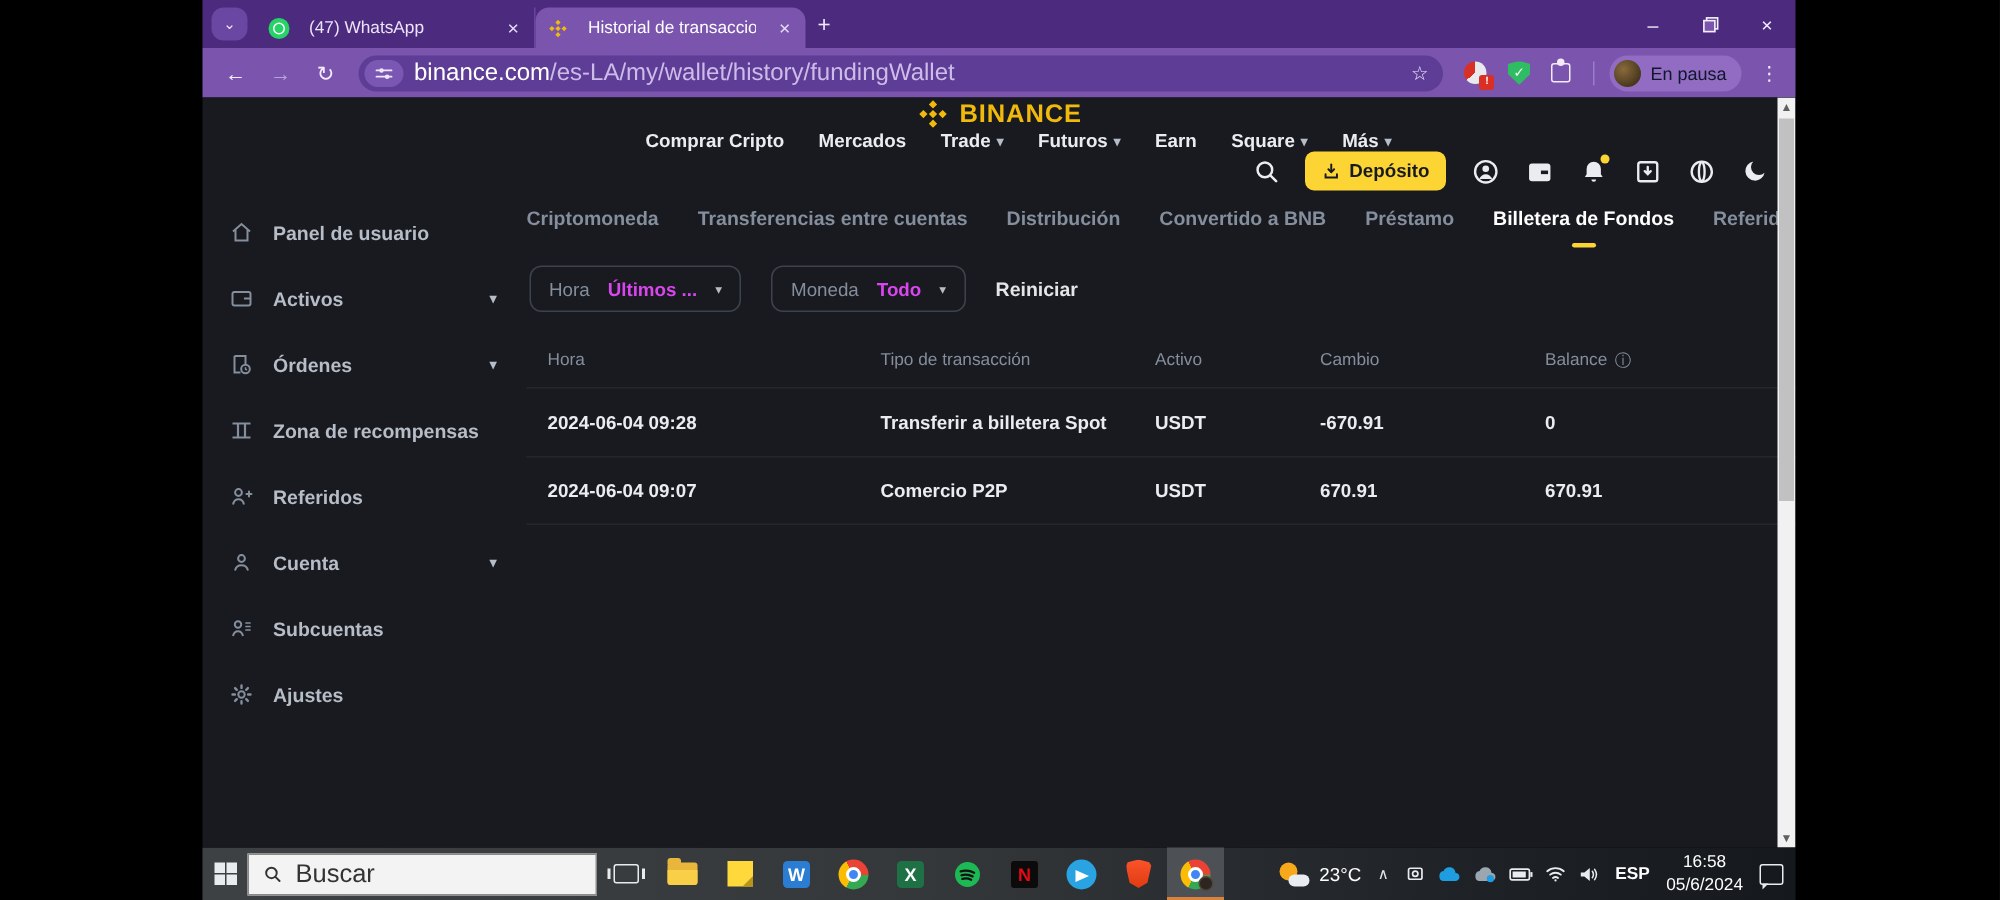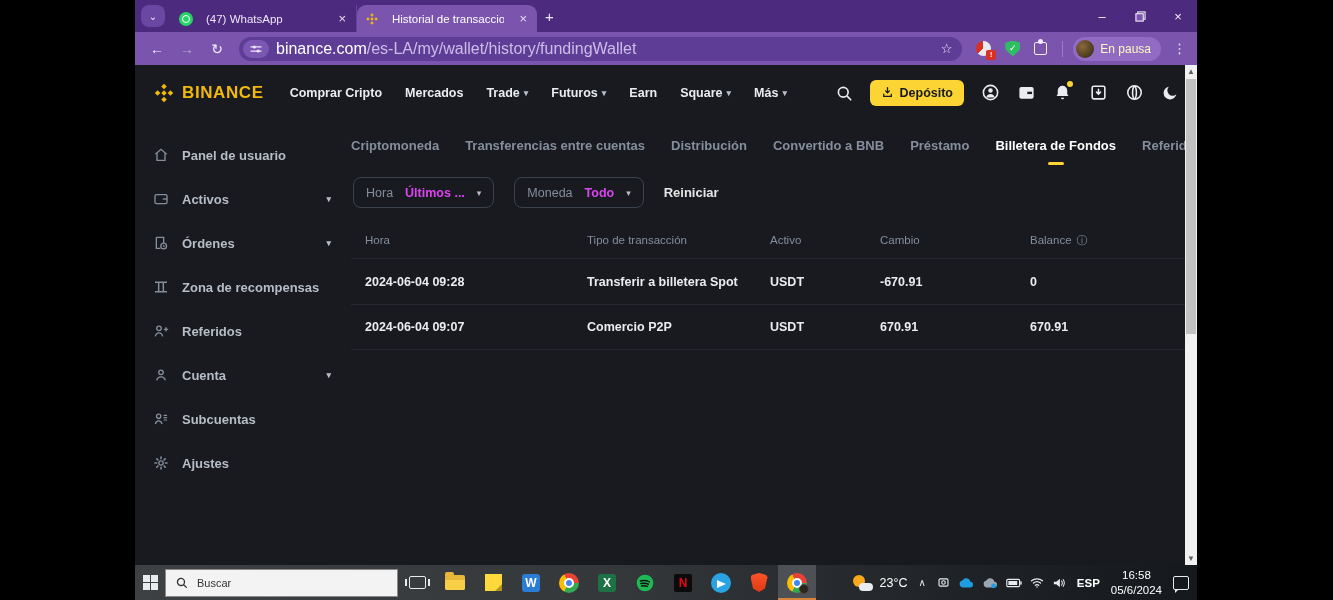--- a/index.html
+++ b/index.html
@@ -34,27 +34,27 @@
   .ext-ic { margin:0 5px; position:relative; }
   .ext-pie { width:15px; height:15px; border-radius:50%; background:conic-gradient(#e8eaed 0 230deg,#d93025 230deg 360deg); }
   .ext-badge { position:absolute; right:-5px; bottom:-4px; width:10px; height:10px; background:#d93025; border-radius:2px;
     color:#fff; font-size:7px; line-height:10px; text-align:center; font-weight:700; }
   .ext-shield { width:15px; height:16px; background:#2ebd63; clip-path:polygon(50% 0,100% 14%,100% 55%,50% 100%,0 55%,0 14%); 
     color:#fff; font-size:9px; text-align:center; line-height:15px; }
   .ext-puzzle { width:13px; height:13px; border:1.6px solid #f1ebfa; border-radius:2px; position:relative; }
   .ext-puzzle::before { content:""; position:absolute; top:-4px; left:3px; width:5px; height:5px; border-radius:50%; background:#f1ebfa; }
   .tb-divider { width:1px; height:16px; background:#9c7ec7; margin:0 6px; }
   .profile-pill { height:24px; background:#916cc2; border-radius:13px; display:flex; align-items:center; gap:6px; padding:0 10px 0 3px;
-    color:#fef9c3; font-size:12px; }
+    color:#0f172a; font-size:12px; }
   .avatar-sm { width:18px; height:18px; border-radius:50%; background:radial-gradient(circle at 35% 35%, #8a6a3a, #2e2414); }
   .kebab { color:#f4eefc; font-size:13px; margin:0 2px 0 8px; }
 
   
   .content { position:relative; height:500px; background:#181a20; overflow:hidden; }
-  .bz-header { height:55px; display:flex; align-items:center; padding:0 18px; }
+  .bz-header { height:55px; display:flex; align-items:center; padding:0 18px;flex-direction:column; }
   .brand { display:flex; align-items:center; gap:7px; color:#f0b90b; font-weight:800; font-size:17px; letter-spacing:.6px; }
   .bz-nav { display:flex; align-items:center; gap:23px; margin-left:26px; }
   .bz-nav .nav-item { color:#eaecef; font-size:12.5px; font-weight:700; display:flex; align-items:center; gap:4px; }
   .caret { color:#b7bdc6; font-size:9px; }
   .bz-right { margin-left:auto; display:flex; align-items:center; gap:17px; }
   .deposit-btn { background:#fcd535; color:#181a20; border-radius:6px; padding:6px 11px; display:flex; align-items:center; gap:6px;
     font-size:12.5px; font-weight:700; }
   .hdr-ic { position:relative; display:grid; place-items:center; }
   .bell-dot { position:absolute; top:-2px; right:-1px; width:6px; height:6px; border-radius:50%; background:#fcd535; }
 
@@ -89,21 +89,21 @@
   .sb-arrow { position:absolute; left:0; width:12px; height:13px; color:#606060; font-size:8px; text-align:center; line-height:13px; }
   .sb-thumb { position:absolute; left:1px; top:14px; width:10px; height:255px; background:#c1c1c1; }
 
   
   .taskbar { height:35px; background:linear-gradient(90deg,#3d4144 0%,#34383b 45%,#1e2125 80%,#15181c 100%);
     display:flex; align-items:center; }
   .start-btn { width:30px; height:35px; display:grid; place-items:center; }
   .win-logo { width:15px; height:15px; display:grid; grid-template-columns:7px 7px; grid-template-rows:7px 7px; gap:1px; }
   .win-logo span { background:#e8ecef; }
   .tb-search { width:233px; height:28px; background:#f3f3f3; border:1px solid #8a8a8a; display:flex; align-items:center; gap:9px; padding:0 9px; }
-  .tb-search input { border:none; outline:none; background:transparent; font-size:11px; color:#4d7c0f; width:170px; font-family:"Liberation Sans",sans-serif; }
+  .tb-search input { border:none; outline:none; background:transparent; font-size:17px; color:#4d7c0f; width:170px; font-family:"Liberation Sans",sans-serif; }
   .tb-search input::placeholder { color:#333; }
   .tb-icons { display:flex; align-items:center; }
   .tb-cell { width:38px; height:35px; display:grid; place-items:center; position:relative; }
   .tb-cell.active-app { background:#4d5155; box-shadow:inset 0 -2px 0 #d8833a; }
   .ic-taskview { width:17px; height:13px; border:1.4px solid #e8ecef; border-radius:2px; position:relative; }
   .ic-taskview::before, .ic-taskview::after { content:""; position:absolute; top:2px; bottom:2px; width:2px; background:#e8ecef; }
   .ic-taskview::before { left:-5px; } .ic-taskview::after { right:-5px; }
   .ic-folder { width:20px; height:15px; background:#e8b63a; border-radius:2px; position:relative; }
   .ic-folder::before { content:""; position:absolute; top:-3px; left:0; width:9px; height:4px; background:#e8b63a; border-radius:2px 2px 0 0; }
   .ic-folder::after { content:""; position:absolute; left:0; right:0; bottom:0; height:10px; background:#f8cf46; border-radius:0 0 2px 2px; }

